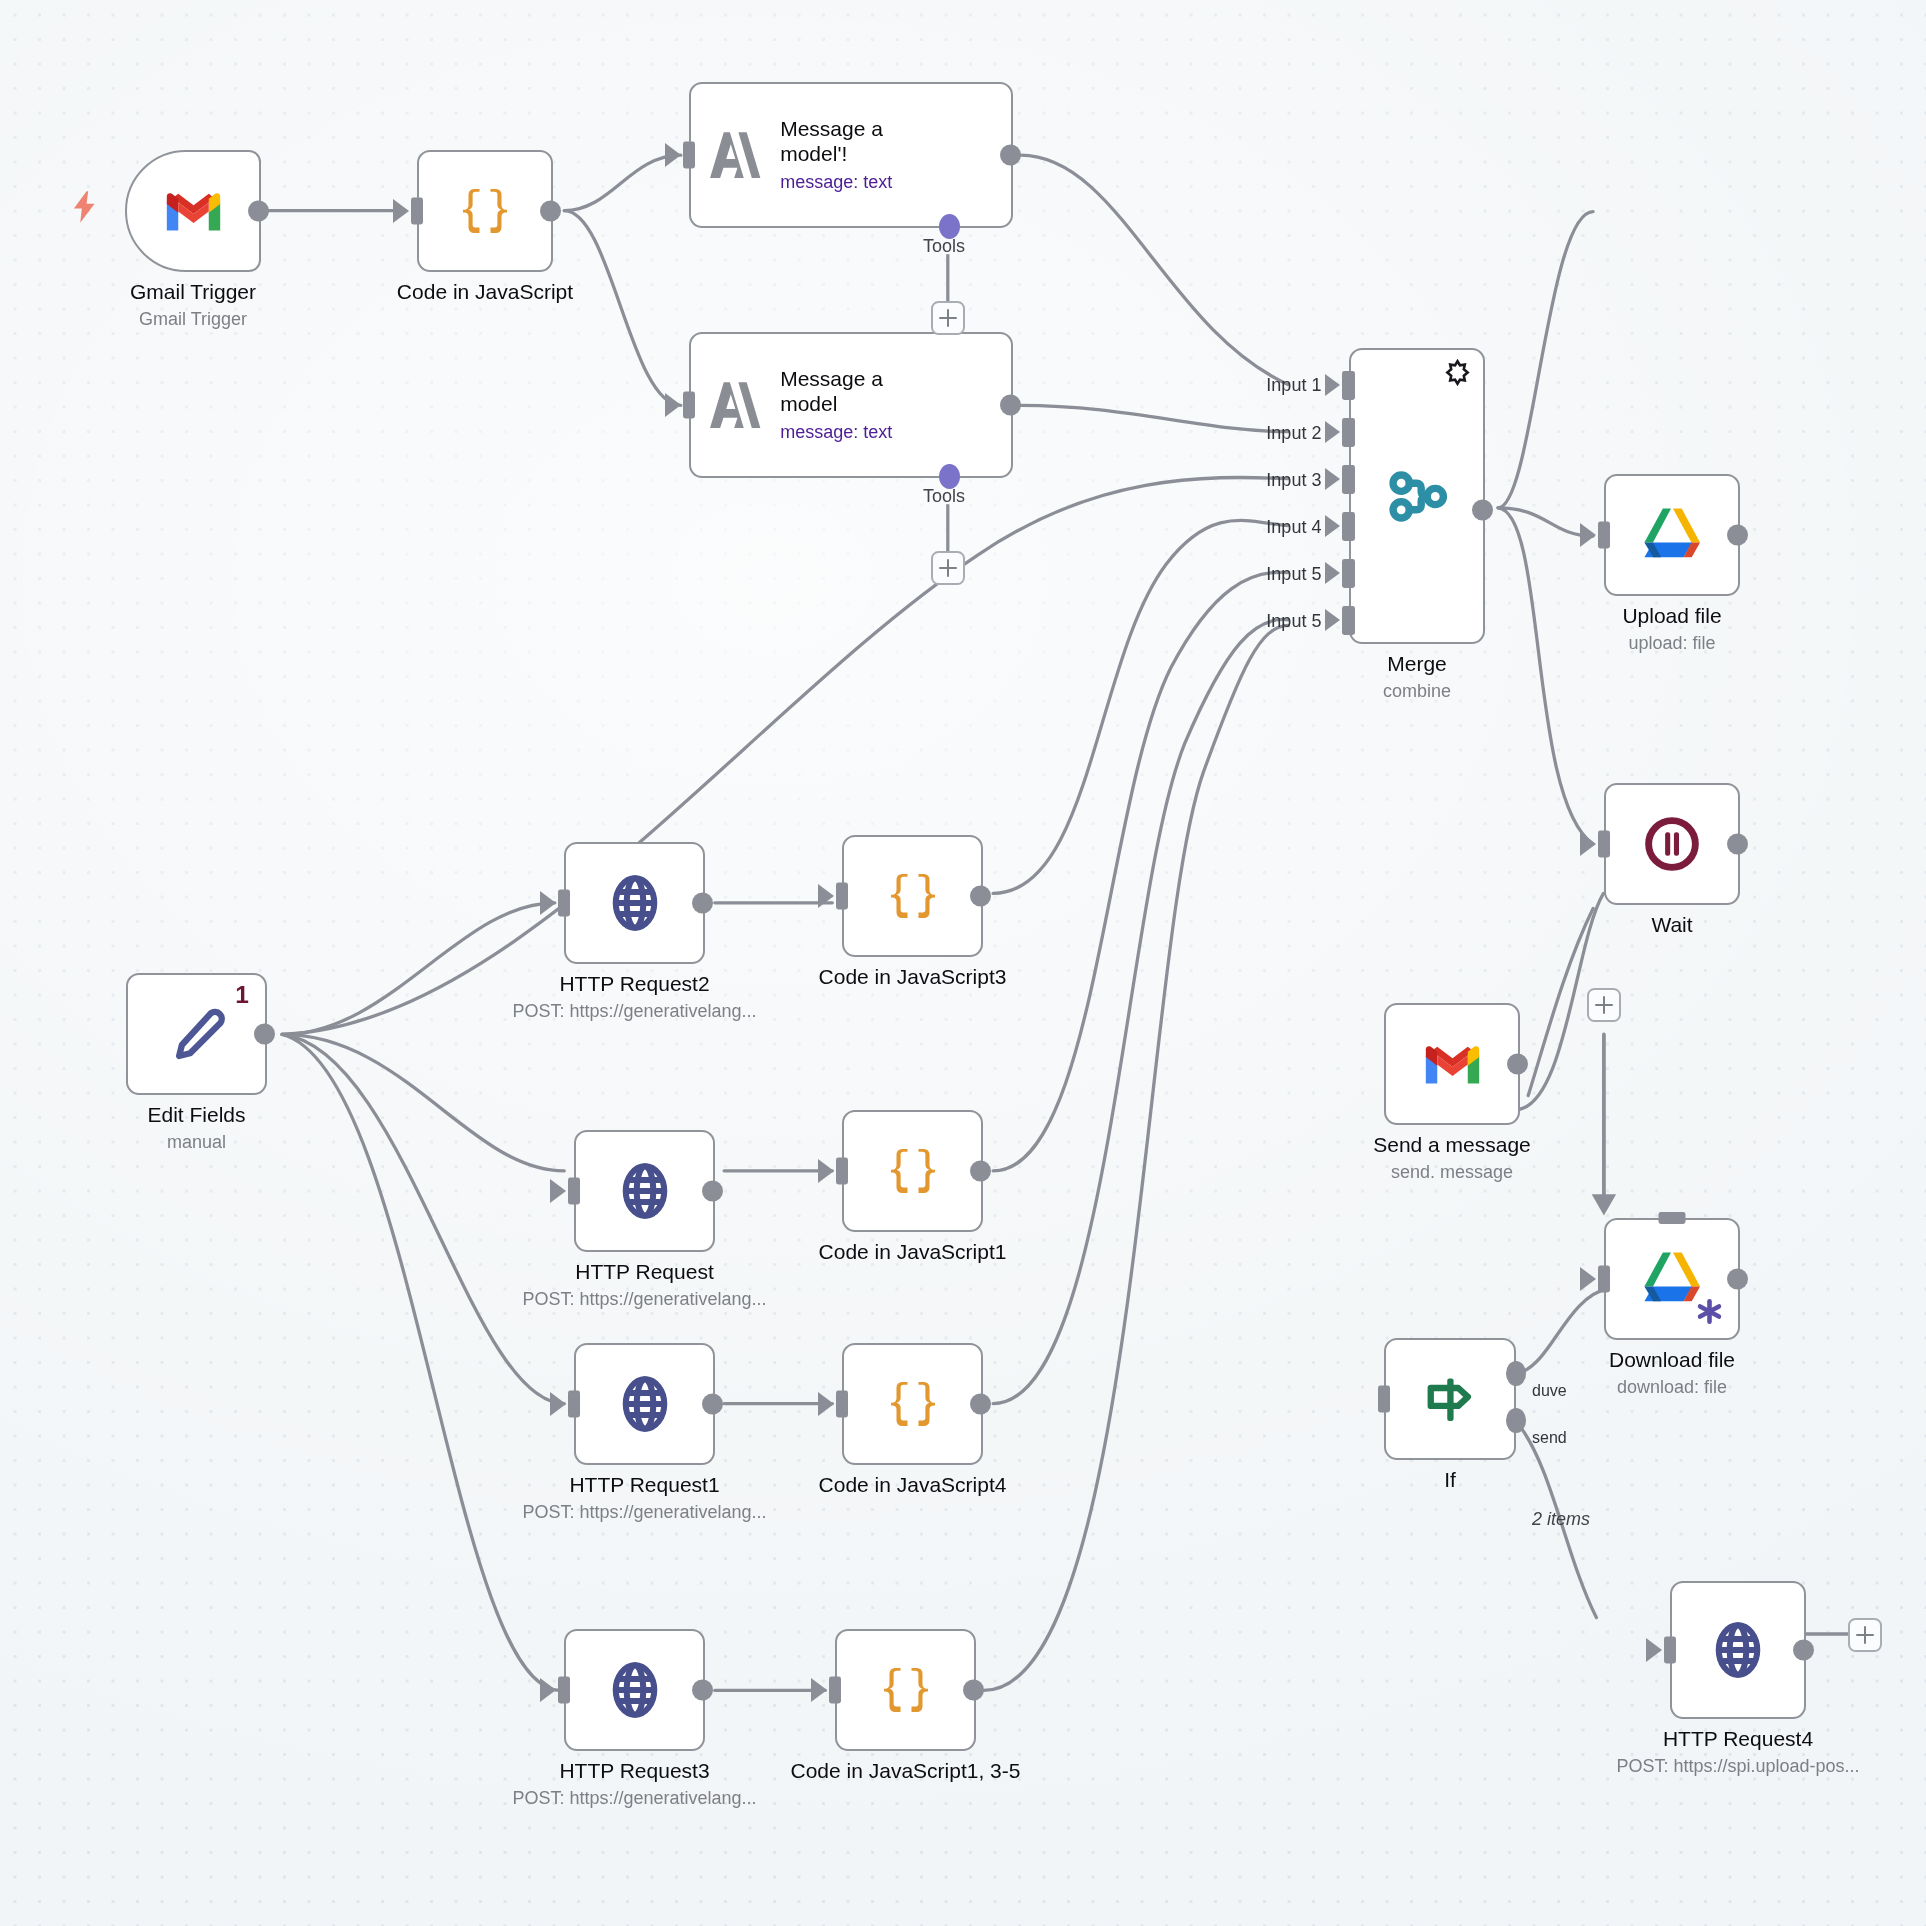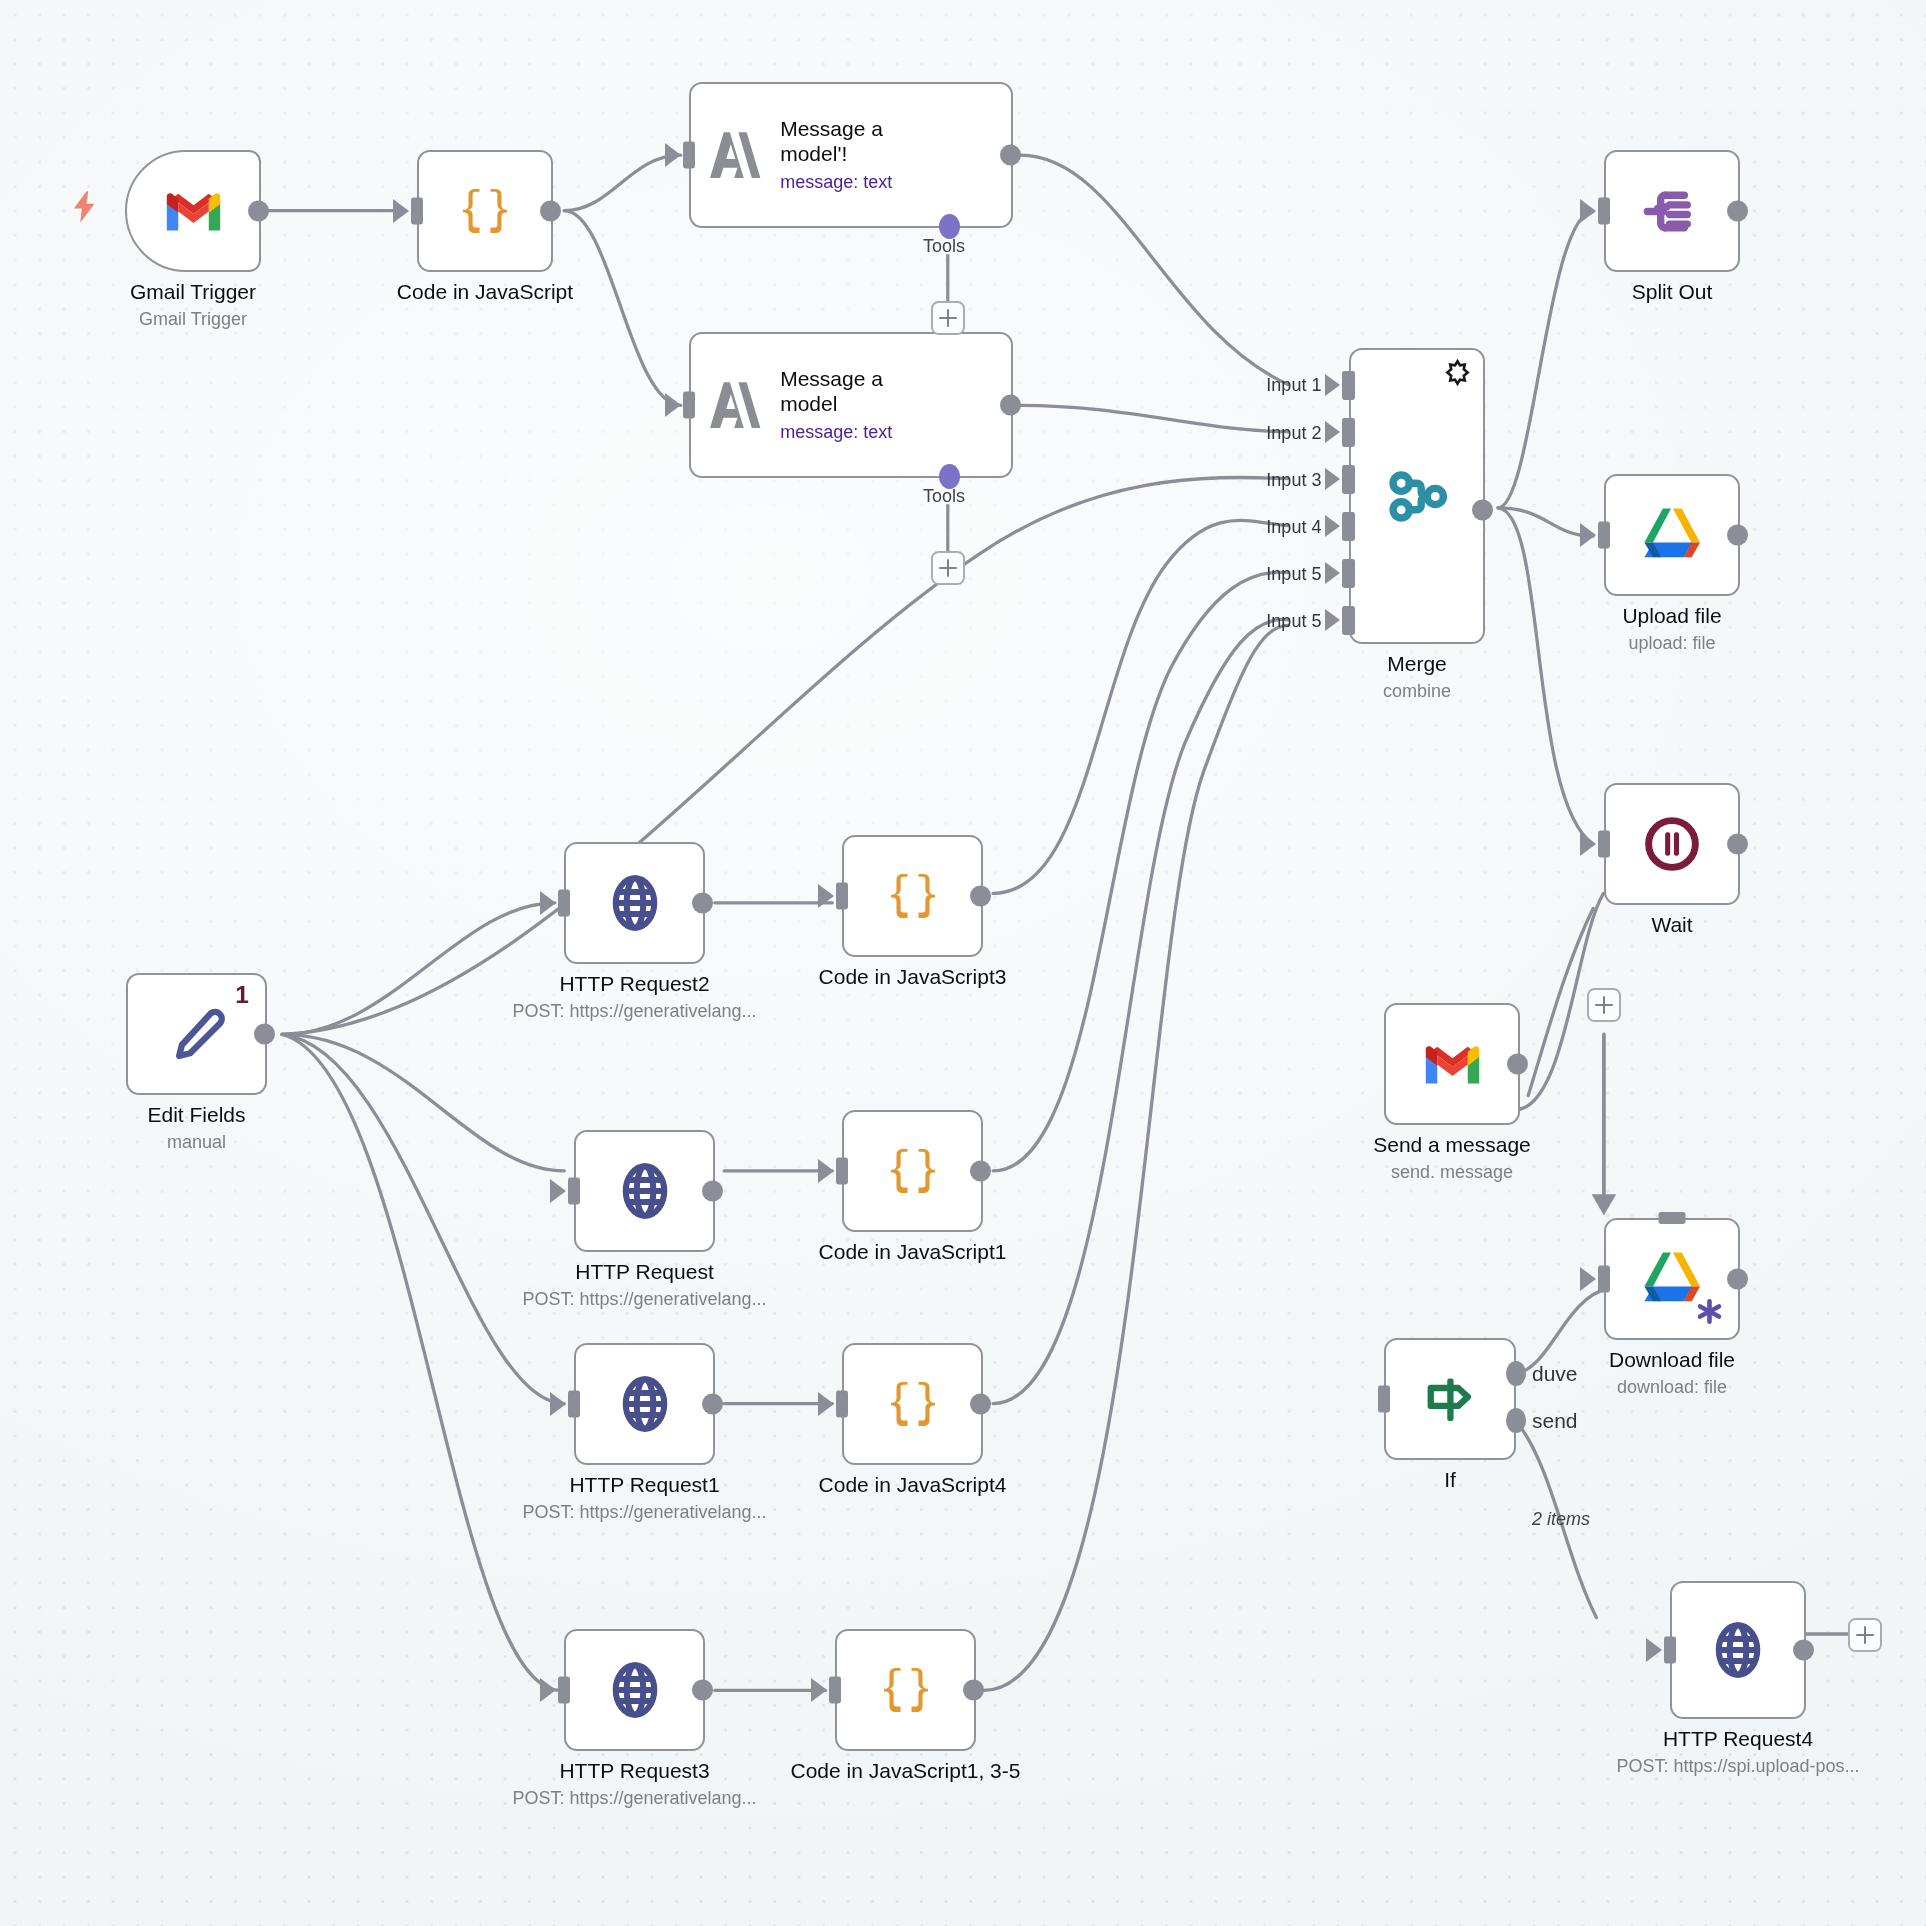--- a/index.html
+++ b/index.html
@@ -120,21 +120,21 @@
   }
   .merge-port-label {
     position:absolute; right:21px; font-size:18px; color:#33353b; white-space:nowrap;
     transform:translateY(-50%);
   }
 
   .edge-label {
     position:absolute; font-size:18px; color:#41434a; white-space:nowrap; z-index:6;
   }
   .branch-label {
-    position:absolute; font-size:21px; color:#33353b; white-space:nowrap; z-index:8;
+    position:absolute; font-size:16px; color:#33353b; white-space:nowrap; z-index:8;margin-top:20px;
   }
   .branch-dot {
     position:absolute; width:20px; height:24.5px; border-radius:50%; background:#8b8e96; z-index:8;
   }
 </style>
 </head>
 <body>
 
 <div id="canvas">
 
@@ -325,41 +325,20 @@
       <div class="merge-port-arrow" style="top:3.3px;"></div>
       <div class="merge-port-label" style="top:14.6px;">Input 5</div>
     </div>
     <div style="position:absolute; top:258px; left:-6.6px;">
       <div class="merge-port" style="top:0;"></div>
       <div class="merge-port-arrow" style="top:3.3px;"></div>
       <div class="merge-port-label" style="top:14.6px;">Input 5</div>
     </div>
   </div>
 
-  <div class="node" style="left:1604px; top:150px; width:136px; height:122px;">
-    <svg viewBox="0 0 48 48" width="71" height="71" class="icn">
-      <g stroke="#8a5bab" stroke-width="5" stroke-linecap="round" fill="none">
-        <line x1="7" y1="24" x2="13" y2="24"></line>
-        <path d="M18 24 h-2 a2 2 0 0 1 -2 -2 v0"></path>
-        <path d="M16 24 a3 3 0 0 1 3 -3 h1"></path>
-        <path d="M19 13 a3 3 0 0 0 -3 3 v16 a3 3 0 0 0 3 3"></path>
-        <line x1="19" y1="13" x2="32" y2="13"></line>
-        <line x1="22" y1="19.5" x2="34" y2="19.5"></line>
-        <line x1="22" y1="26" x2="34" y2="26"></line>
-        <line x1="22" y1="32.5" x2="34" y2="32.5"></line>
-        <line x1="19" y1="35" x2="32" y2="35"></line>
-      </g>
-    </svg>
-    <div class="in-stub"></div>
-    <div class="in-arrow"></div>
-    <div class="out-dot"></div>
-    <div class="node-label">
-      <div class="node-title">Split Out</div>
-    </div>
-  </div>
 
   <div class="node" style="left:1604px; top:474px; width:136px; height:122px;">
     <svg viewBox="0 0 48 44" width="71" height="66" class="icn">
       <path d="M17.5 4 L5 27 l5.8 0 L23 4 z" fill="#1fa463"></path>
       <path d="M24.3 4 L36.8 27 l5.8 0 L30.2 4 z" fill="#f5b400"></path>
       <path d="M10.8 27 L5 37 h26.5 l5.8 -10 z" fill="#1a73e8"></path>
       <path d="M5 27 L11 37 h5.3 L10.8 27 z" fill="#15599e"></path>
       <path d="M36.8 27 L31.5 37 h5.5 L42.6 27 z" fill="#d9482a"></path>
     </svg>
     <div class="in-stub"></div>

